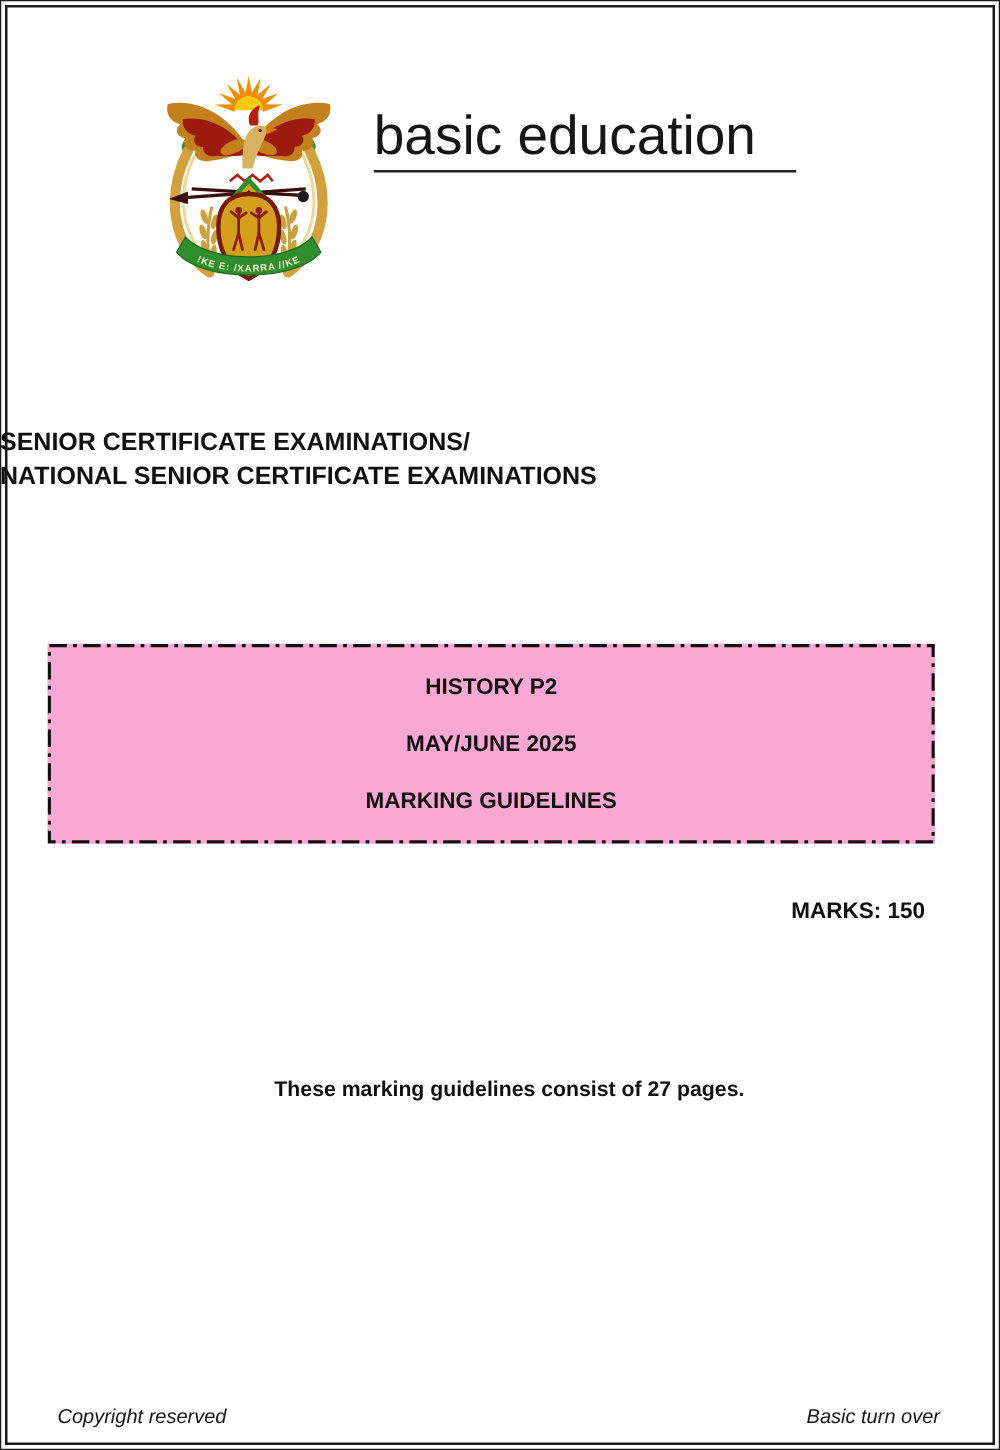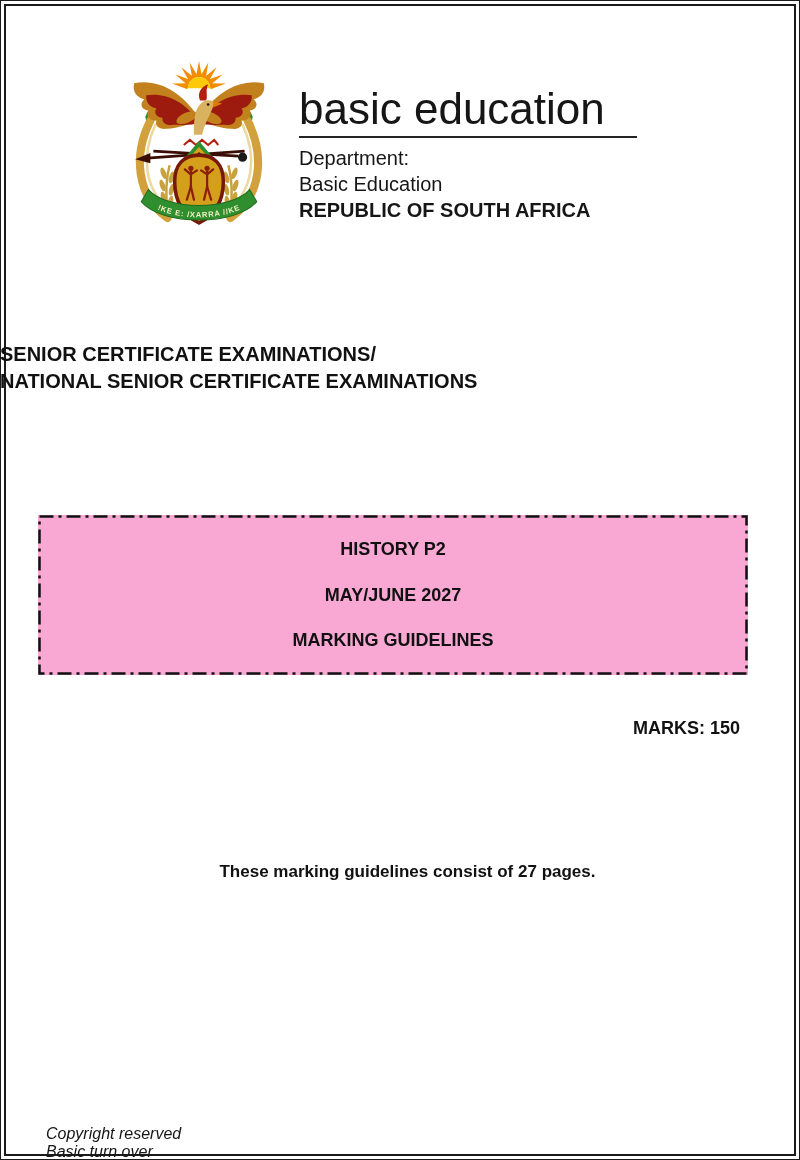--- a/index.html
+++ b/index.html
@@ -40,21 +40,21 @@
   }
 
   .pages-note{
     position:absolute;left:0;right:0;top:862px;text-align:center;
     font-weight:bold;font-size:17px;color:#111;margin-left:15px;
   }
 
   .footer{
     position:absolute;left:46px;right:48px;top:1125px;
     display:flex;justify-content:space-between;
-    font-style:italic;font-size:16px;color:#161616;flex-direction:column;
+    font-style:italic;font-size:16px;color:#161616;
   }
 </style>
 </head>
 <body>
 
 <div class="outer-frame"></div>
 <div class="inner-frame"></div>
 
 <div class="logo">
   <svg viewBox="0 0 150 180" width="152" height="184">
@@ -155,39 +155,34 @@
       <text font-size="7.5" font-weight="bold" fill="#F5EFC5" letter-spacing="0.8" font-family="Liberation Sans, sans-serif" text-anchor="middle">
         <textPath href="#mottoPath" startOffset="50%">!KE E: /XARRA //KE</textPath>
       </text>
     </g>
   </svg>
 </div>
 
 <div class="brand">
   <div class="wordmark">basic education</div>
   <div class="brand-rule"></div>
-  <div class="dept">
-    <div>Department:</div>
-    <div>Basic Education</div>
-    <div class="dept-bold">REPUBLIC OF SOUTH AFRICA</div>
-  </div>
 </div>
 
 <div class="exam-title">
   <div>SENIOR CERTIFICATE EXAMINATIONS/</div>
   <div>NATIONAL SENIOR CERTIFICATE EXAMINATIONS</div>
 </div>
 
 <div class="subject-box">
   <svg class="dashframe" viewBox="0 0 710 160" preserveAspectRatio="none">
     <rect x="1.5" y="1.5" width="707" height="157" fill="none" stroke="#111111" stroke-width="2.5" stroke-dasharray="14 5 3 5"></rect>
   </svg>
   <div class="box-lines">
     <div>HISTORY P2</div>
-    <div>MAY/JUNE 2027</div>
+    <div>MAY/JUNE 2025</div>
     <div>MARKING GUIDELINES</div>
   </div>
 </div>
 
 <div class="marks">MARKS: 150</div>
 
 <div class="pages-note">These marking guidelines consist of 27 pages.</div>
 
 <div class="footer">
   <span>Copyright reserved</span>

